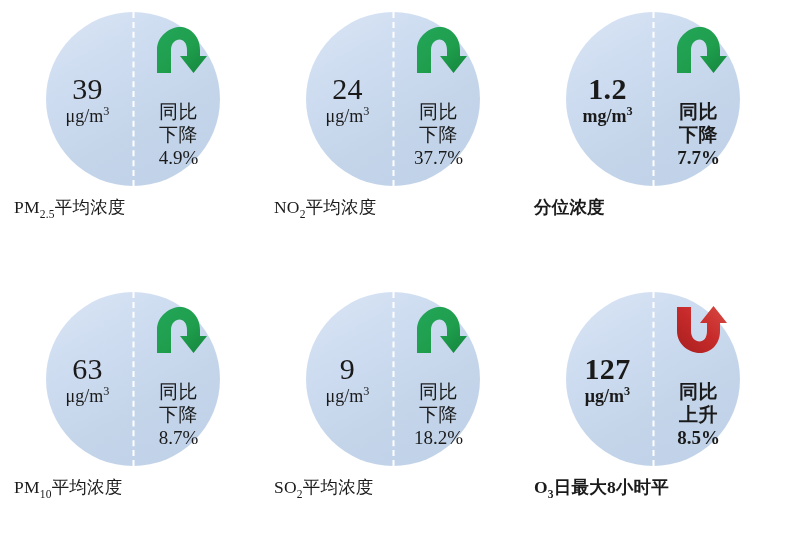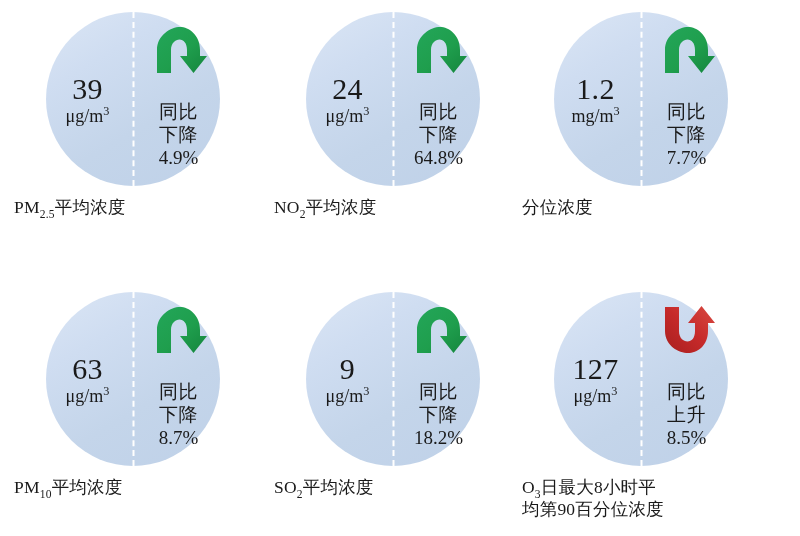--- a/index.html
+++ b/index.html
@@ -26,21 +26,21 @@
   .cell {
     position: absolute;
     width: 266px;
     height: 268px;
     box-sizing: border-box;
   }
   .cell.row1 { top: 0px; }
   .cell.row2 { top: 280px; }
   .cell.col1 { left: 0px; }
   .cell.col2 { left: 260px; }
-  .cell.col3 { left: 508px; }
+  .cell.col3 { left: 520px; font-weight: bold; }
 
   
   .dial-wrap {
     position: relative;
     width: 174px;
     height: 174px;
     margin: 12px auto 0 auto;
   }
   .dial {
     position: absolute;
@@ -202,21 +202,21 @@
                   <stop offset="55%" stop-color="#1f9e4d"></stop>
                   <stop offset="100%" stop-color="#14853d"></stop>
                 </linearGradient>
               </defs>
               <path d="M7 48 L7 25 C7 10 21 2 30 2 C39 2 50 10 50 25 L50 31 L57 31 L43.5 48 L30 31 L37 31 L37 25 C37 18 33.5 14.5 29.5 14.5 C25.5 14.5 21 18 21 25 L21 48 Z" fill="url(#gd1f9e4d)"></path>
             </svg>
           </span>
         <div class="trend-lines">
           <span class="trend-word">同比</span>
           <span class="trend-word">下降</span>
-          <span class="trend-pct">64.8%</span>
+          <span class="trend-pct">37.7%</span>
         </div>
       </div>
     </div>
     <div class="caption">
         <span class="cl">NO<sub>2</sub>平均浓度</span>
       </div>
   </div>
 
   <div class="cell row1 col3">
     <div class="dial-wrap">
@@ -348,16 +348,15 @@
           </span>
         <div class="trend-lines">
           <span class="trend-word">同比</span>
           <span class="trend-word">上升</span>
           <span class="trend-pct">8.5%</span>
         </div>
       </div>
     </div>
     <div class="caption">
         <span class="cl">O<sub>3</sub>日最大8小时平</span>
-        <span class="cl">均第90百分位浓度</span>
       </div>
   </div>
 </div>
 
 </body></html>

